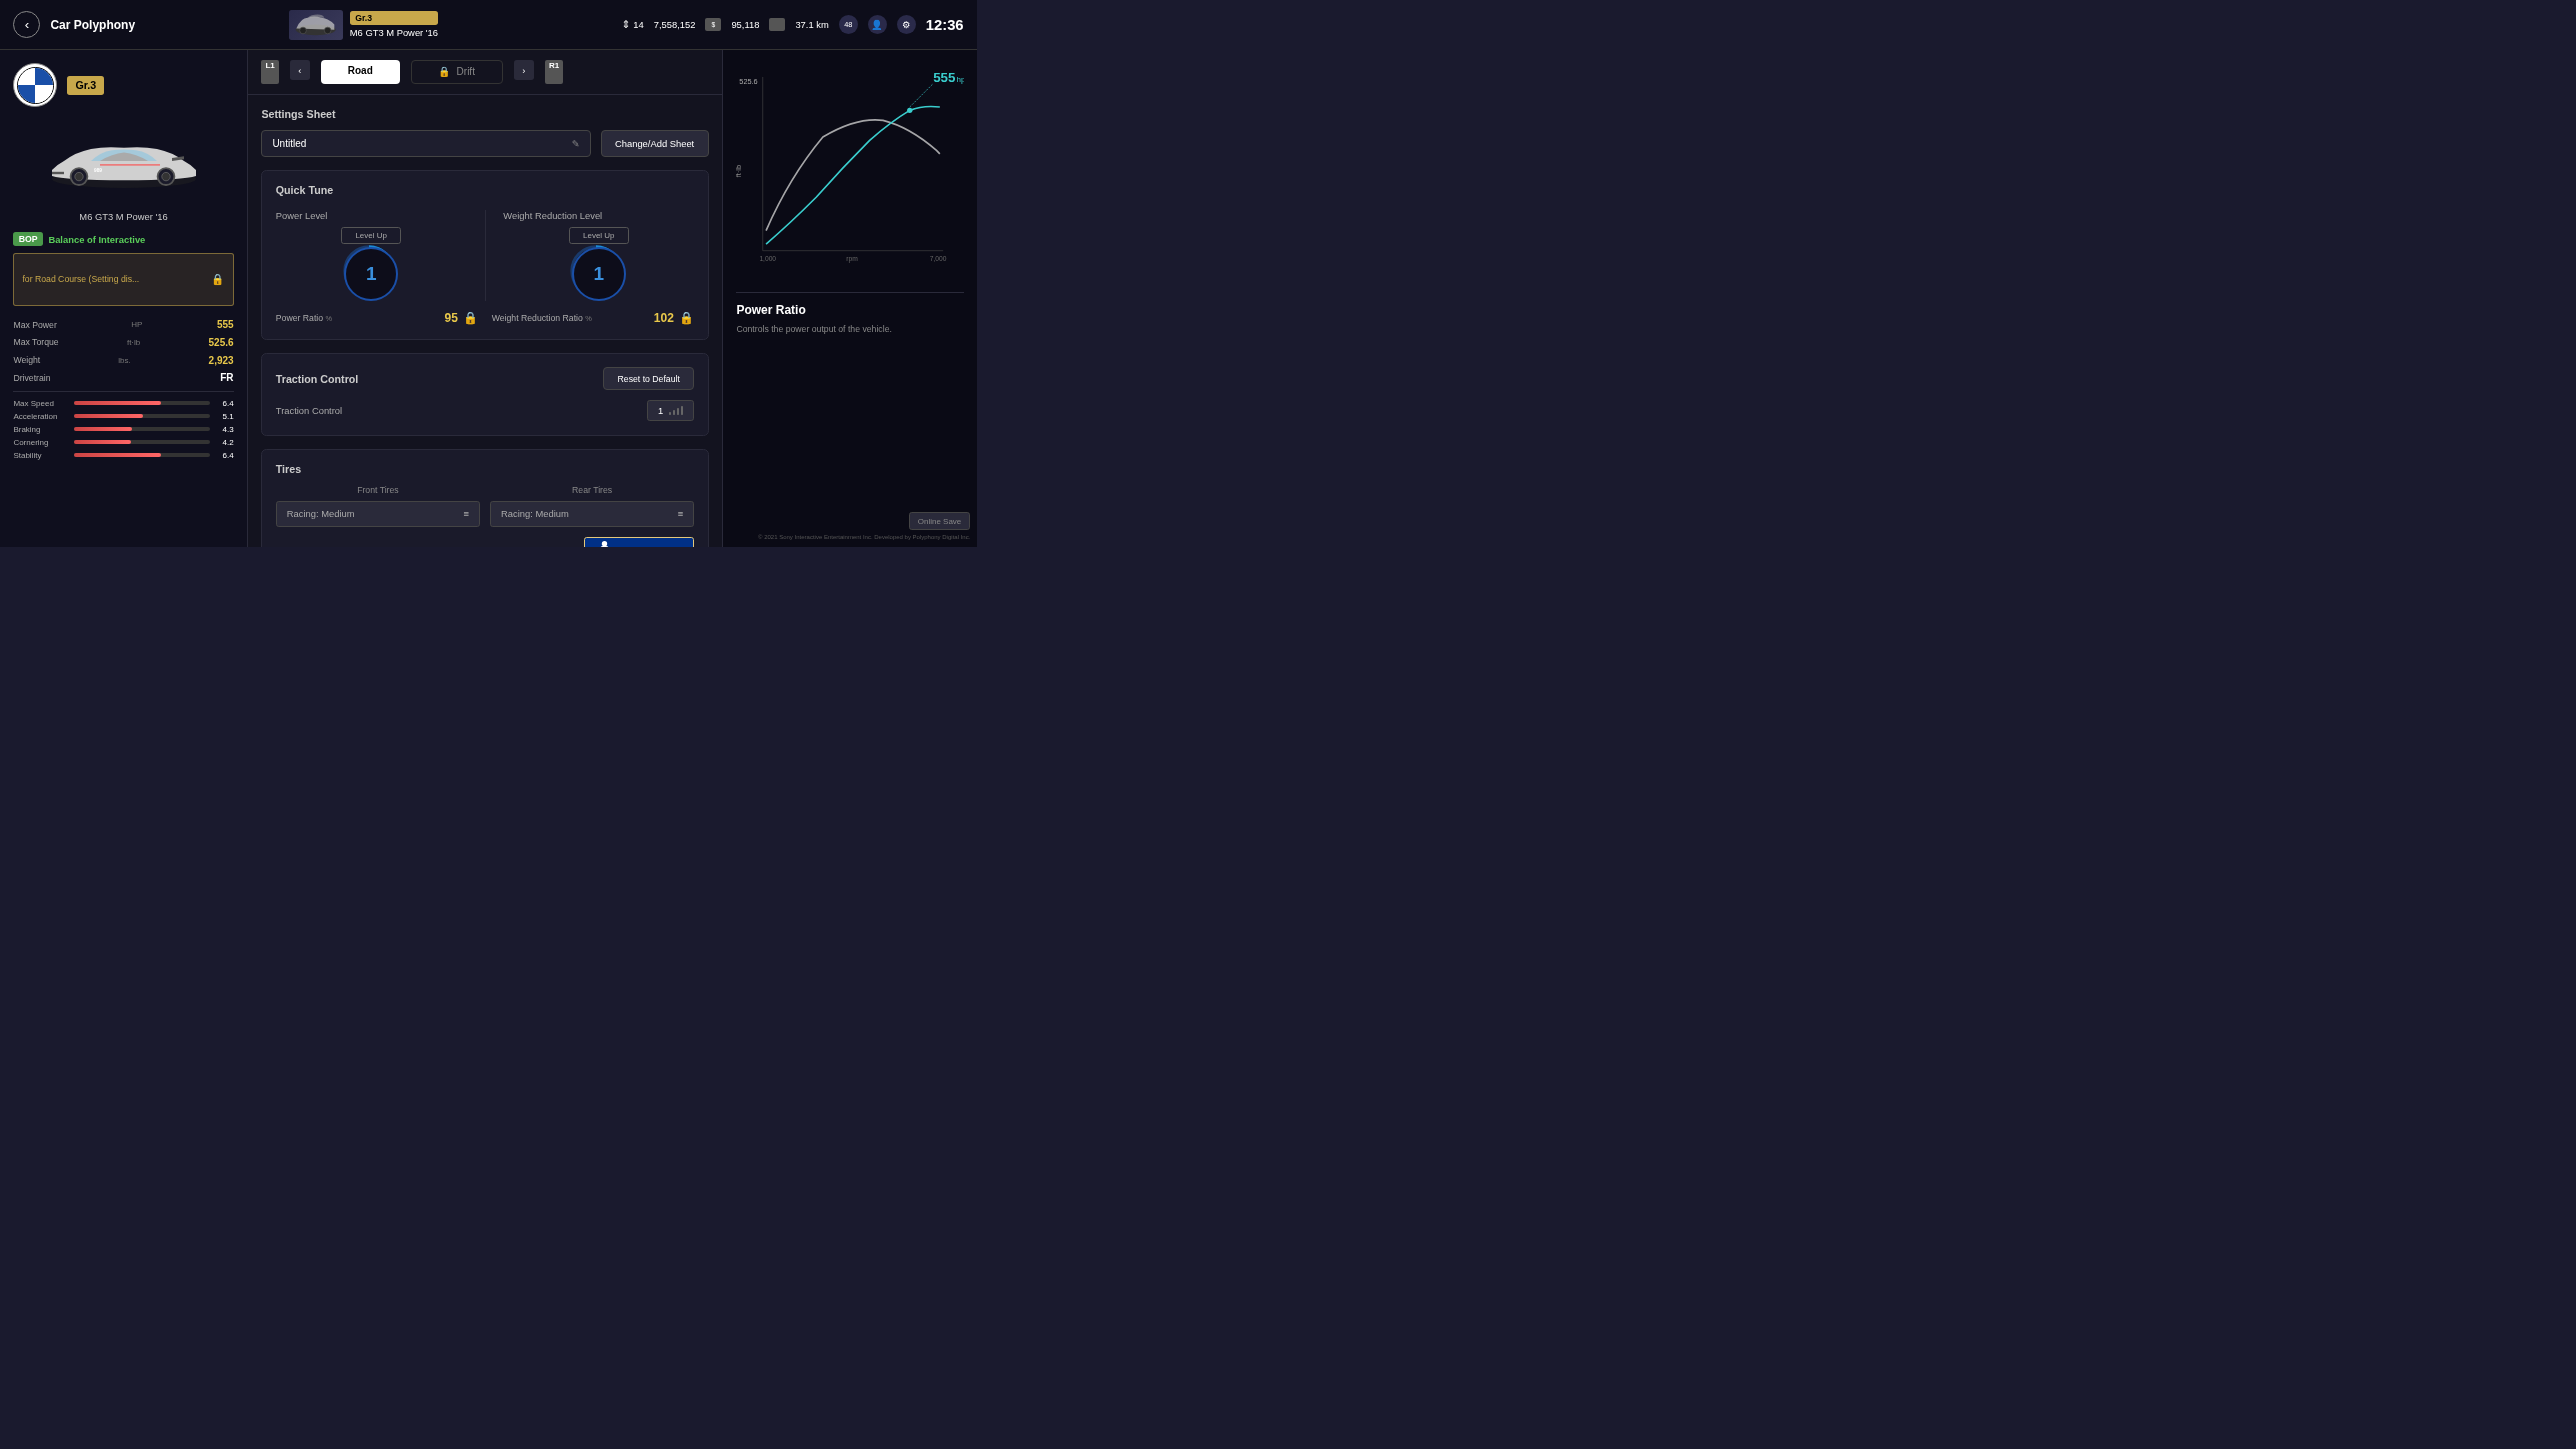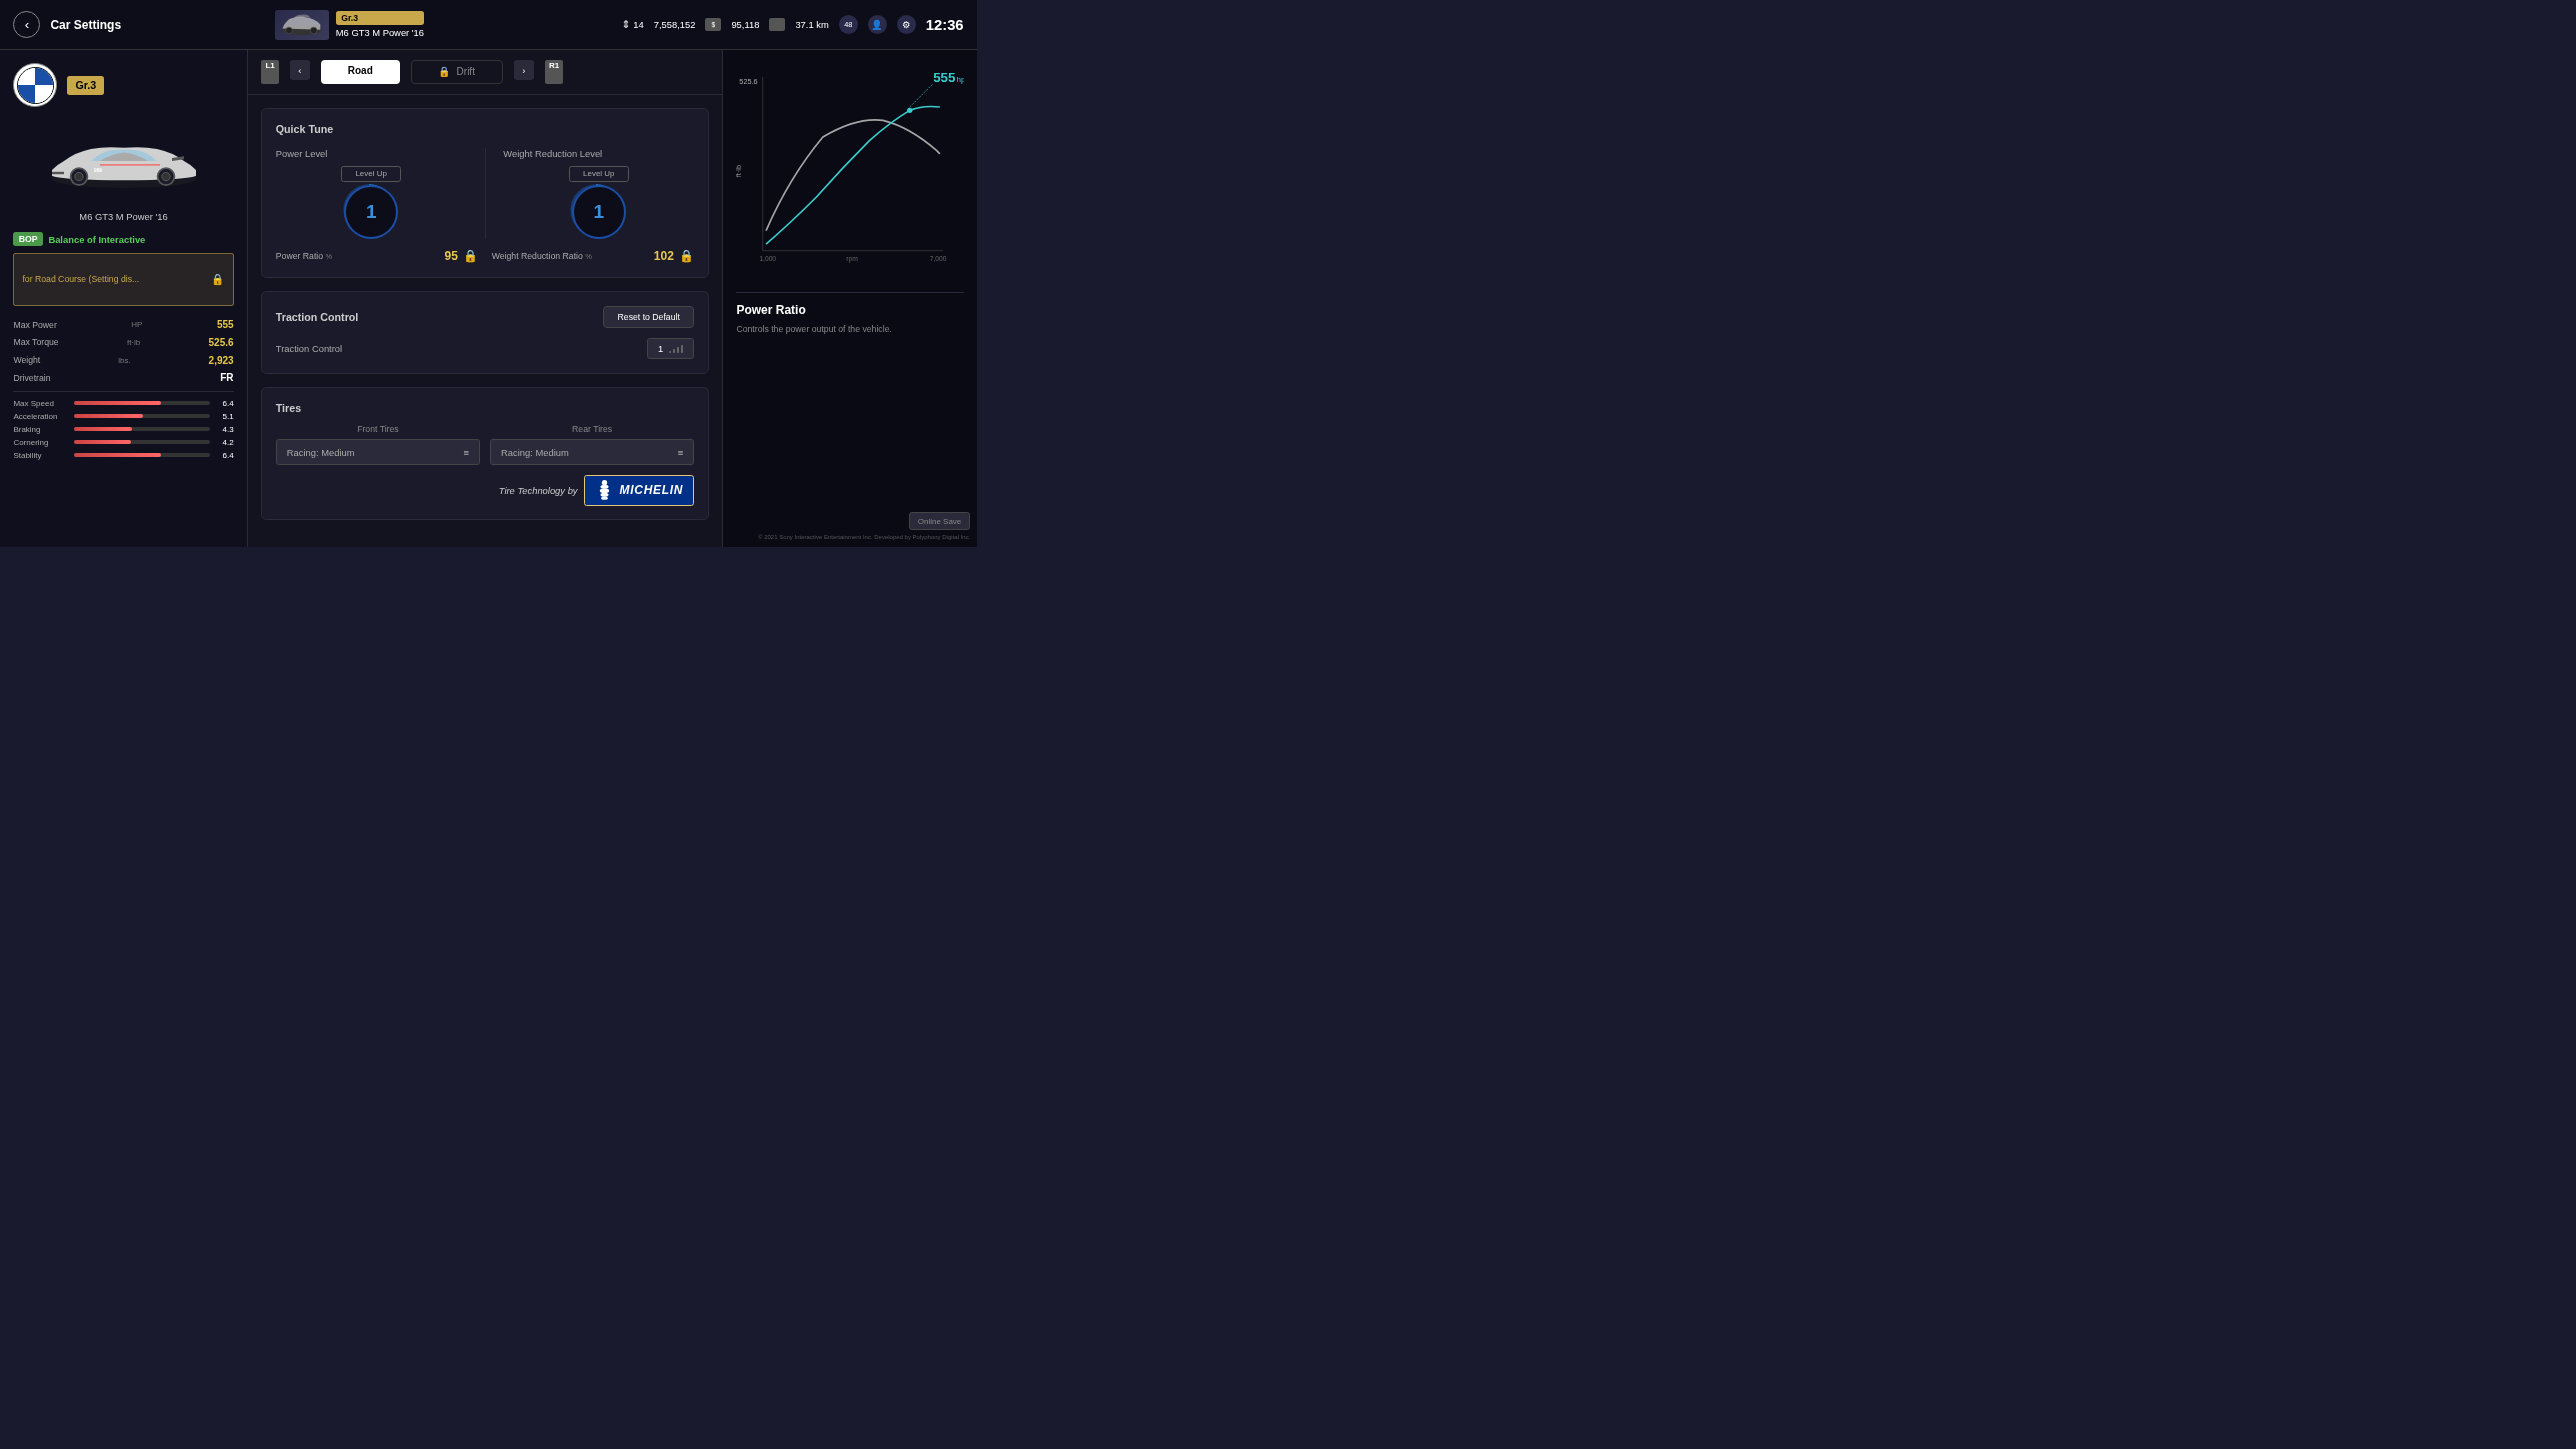--- a/index.html
+++ b/index.html
@@ -558,21 +558,21 @@
       font-size: 8px;
     }
   </style>
 </head>
 <body>
 
 <div class="header">
   <div class="header-back">
     <span style="font-size:13.4px; color:#fff;">‹</span>
   </div>
-  <span class="header-title">Car Settings</span>
+  <span class="header-title">Car Polyphony</span>
 
   <div style="display:flex; align-items:center; gap:6.7px; margin-left:134px;">
     <div class="header-car-img">
       <svg width="50" height="27" viewBox="0 0 75 40">
         <ellipse cx="37" cy="28" rx="30" ry="8" fill="#333"></ellipse>
         <path d="M8 26 Q15 10 25 10 Q35 6 45 10 Q55 10 65 20 L65 28 Z" fill="#ccc" opacity="0.7"></path>
         <path d="M25 10 Q30 5 40 5 Q48 5 50 10 Z" fill="#aaa" opacity="0.5"></path>
         <circle cx="18" cy="29" r="5" fill="#222" stroke="#555" stroke-width="1"></circle>
         <circle cx="55" cy="29" r="5" fill="#222" stroke="#555" stroke-width="1"></circle>
       </svg>
@@ -740,20 +740,30 @@
       <span>Drift</span>
     </div>
     <div class="tab-arrow">
       <span>›</span>
     </div>
     <span class="r1-badge">R1</span>
   </div>
 
   <div class="settings-area">
 
+    <div>
+      <div class="section-header">Settings Sheet</div>
+      <div class="settings-sheet-row">
+        <div class="sheet-input">
+          <span>Untitled</span>
+          <span class="edit-icon">✎</span>
+        </div>
+        <button class="change-sheet-btn">Change/Add Sheet</button>
+      </div>
+    </div>
 
     <div class="quick-tune-section">
       <div class="quick-tune-title">Quick Tune</div>
 
       <div class="quick-tune-row">
 
         <div class="tune-block">
           <span class="tune-block-label">Power Level</span>
           <div class="level-display">
             <button class="level-up-btn">Level Up</button>

